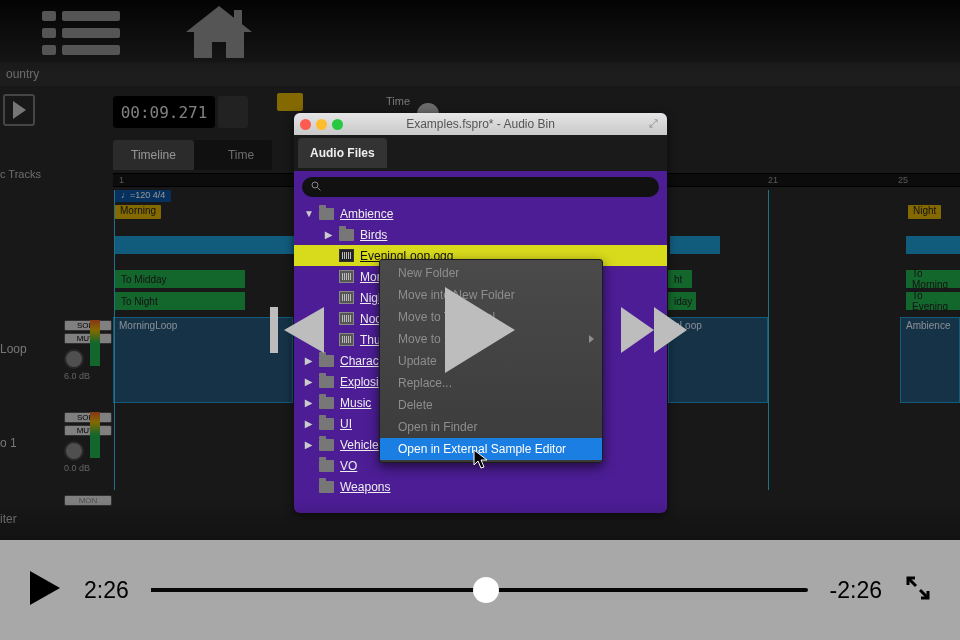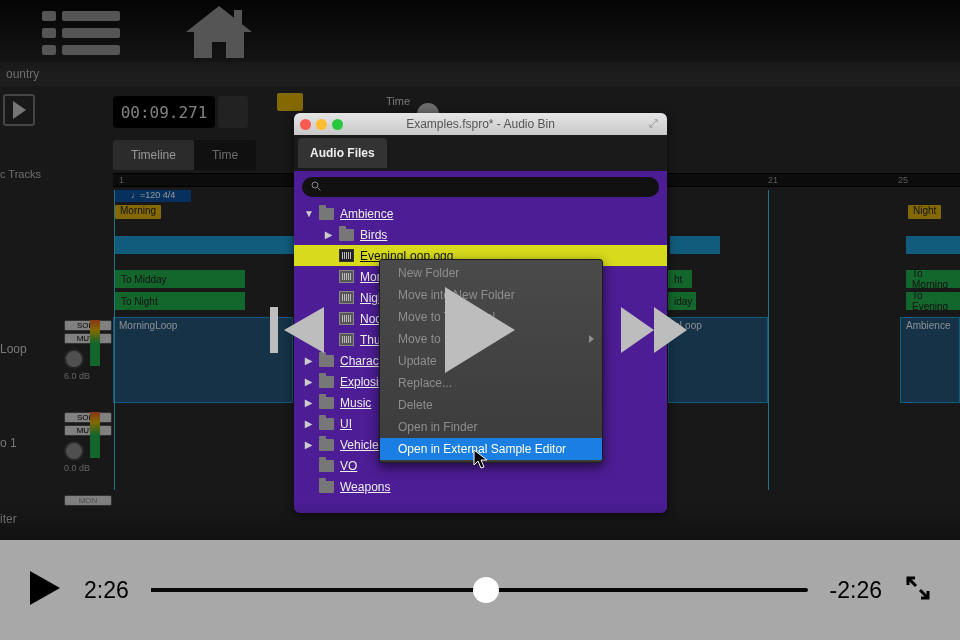--- a/index.html
+++ b/index.html
@@ -21,28 +21,28 @@
   .toolbar-row { position:absolute; top:86px; left:0; right:0; height:50px; background:#2a2a2a; }
   .play-box { position:absolute; top:94px; left:3px; width:32px; height:32px; border:2px solid #777; border-radius:3px;
               display:flex;align-items:center;justify-content:center;}
   .play-caret { width:0;height:0;border-left:13px solid #ccc;border-top:9px solid transparent;border-bottom:9px solid transparent;}
   .timecode { position:absolute; top:96px; left:113px; width:102px; height:32px; background:#000000;
               border-radius:4px; color:#ddd; font:500 16px monospace; display:flex;align-items:center;justify-content:center;}
   .time-buttons { position:absolute; top:96px; left:218px; width:30px; height:32px; background:#3c3c3c; border-radius:3px;}
   .yellow-chip { position:absolute; top:93px; left:277px; width:26px; height:18px; background:#e4b600; border-radius:2px;}
   .time-label { position:absolute; top:95px; left:386px; color:#ccc; font-size:11px;}
   .time-knob { position:absolute; top:103px; left:417px; width:22px;height:22px;border-radius:50%;background:#bbb;}
-  .tabs32 { position:absolute; top:140px; left:113px; display:flex; background:#1c1c1c; border-radius:3px 3px 0 0;}
+  .tabs32 { position:absolute; top:140px; left:113px; display:flex; background:#1c1c1c; border-radius:3px 3px 0 0;gap:16px;}
   .tab32 { padding:8px 18px; font-size:12px; color:#bbb;}
   .tab32.active{ background:#4a4a4a; color:#fff; border-radius:3px 3px 0 0;}
   .tracks-label{ position:absolute; top:168px; left:0; color:#bbb; font-size:11px; }
   .ruler { position:absolute; top:173px; left:113px; right:0; height:14px; background:#161616;
            border-top:1px solid #000; border-bottom:1px solid #000; color:#999; font-size:9px;}
   .ruler span{ position:absolute; top:1px; }
-  .tempo-chip{position:absolute; top:190px; left:115px; height:12px; padding:0 16px; background:#0b55a4; color:#fff;
+  .tempo-chip{position:absolute; top:190px; left:115px; height:12px; padding:0 6px; background:#0b55a4; color:#fff;
               font-size:9px; border-radius:1px;}
   .marker{position:absolute;height:14px;top:205px;background:#e4b600;color:#222;font-size:10px;
           padding:0 5px;border-radius:1px;}
   .marker.night{top:205px;}
   .regionbar{position:absolute; height:50px;}
   .regionbar .rb{position:absolute;height:18px;font-size:10px;color:#222;padding:0 6px;display:flex;align-items:center;}
   .rb.grn{background:#23b14d;} .rb.cyn{background:#1e9fd8;}
   .clip-blue{position:absolute;height:86px;background:rgba(30,140,220,0.45);border:1px solid #1e9fd8;
              color:#e8f4ff;font-size:10px;padding:2px 5px;}
   .track-ctl{position:absolute;left:64px;width:48px;display:flex;flex-direction:column;gap:2px;}

